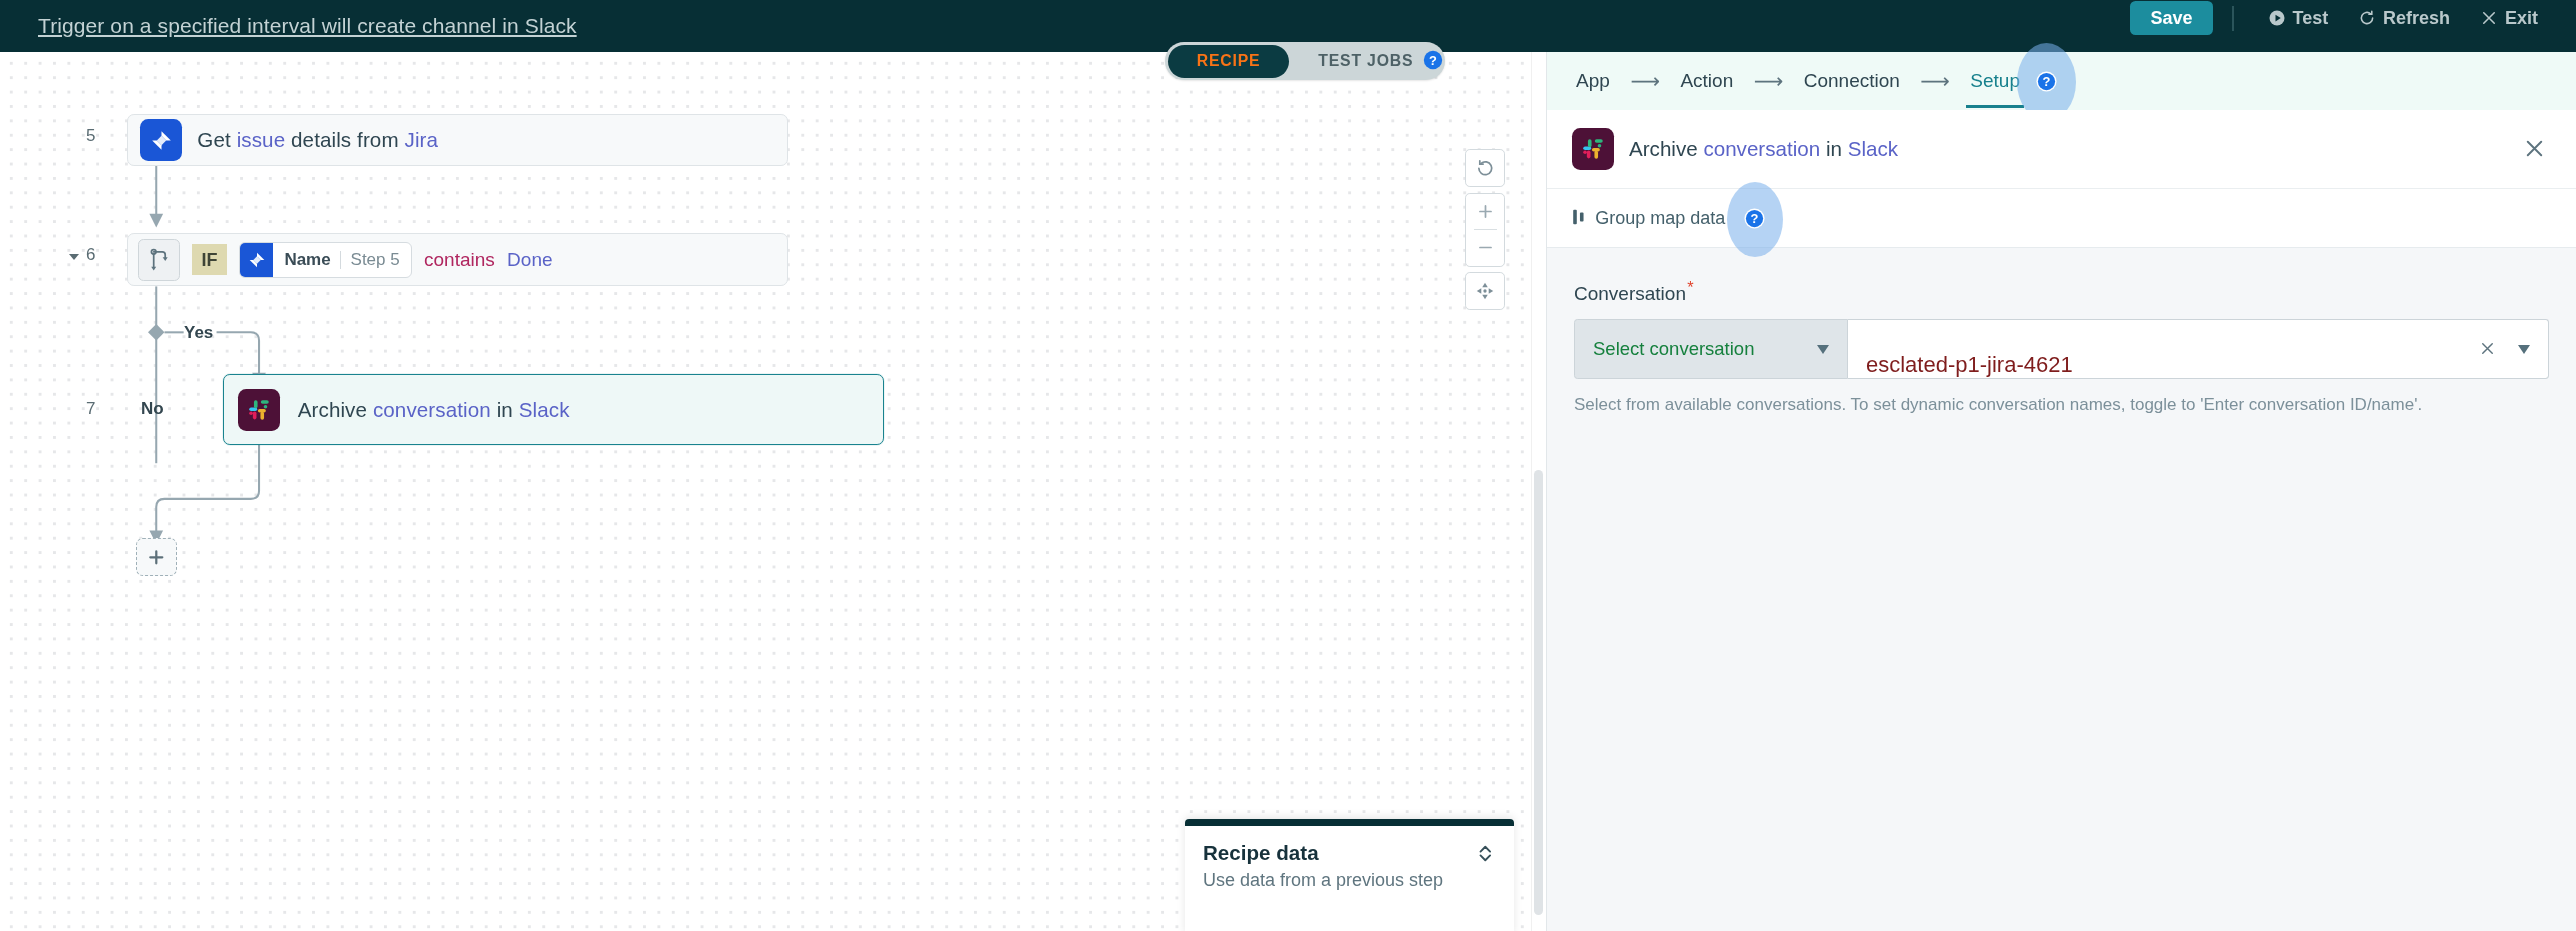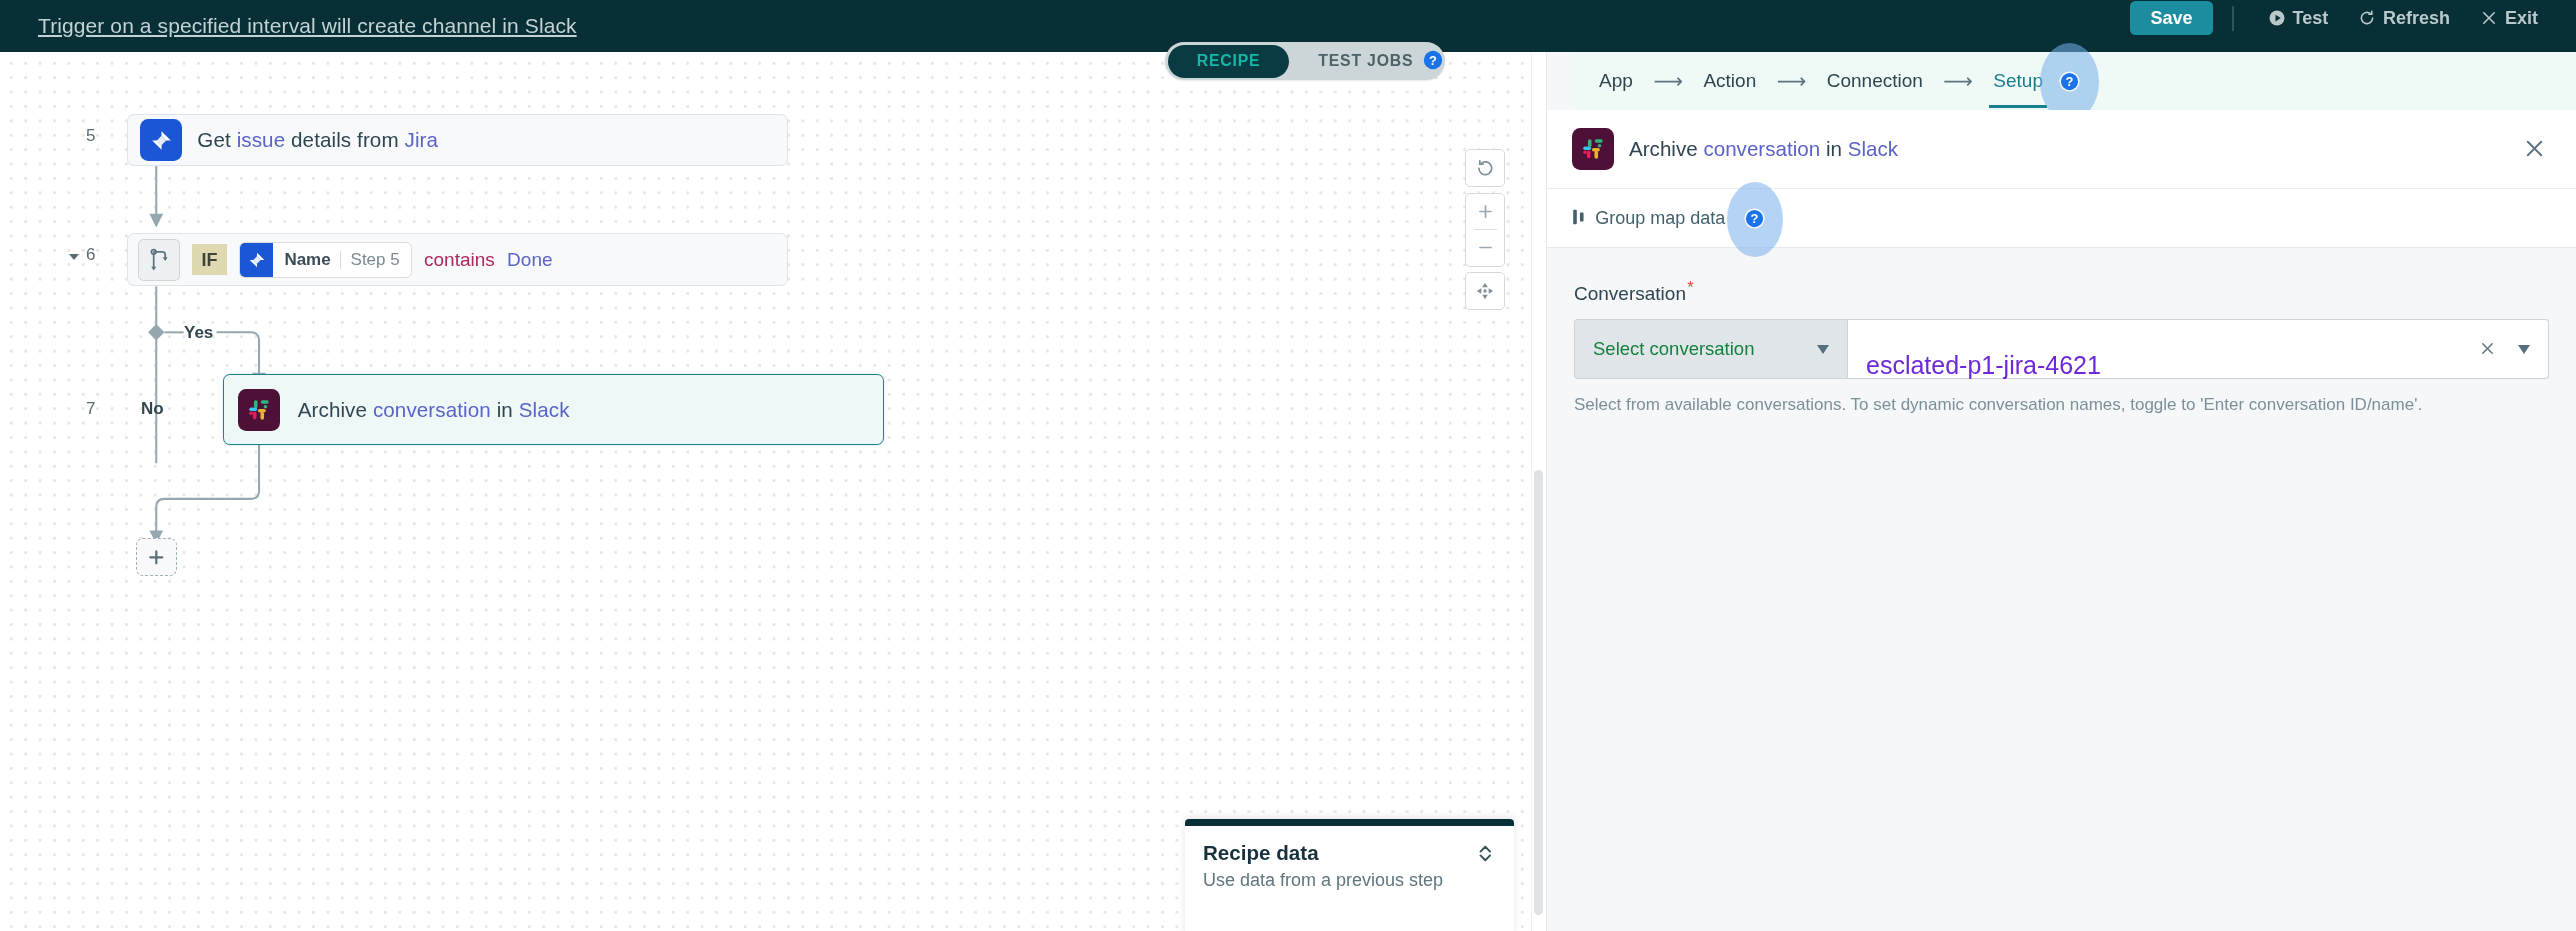--- a/index.html
+++ b/index.html
@@ -47,21 +47,21 @@
     position: absolute; left: 1165px; top: 42px;
     background: #ccd6d8; border-radius: 27px; padding: 2.7px;
     display: flex; align-items: center; z-index: 40;
     box-shadow: 0 0.7px 2.1px rgba(0,0,0,.12);
   }
   .seg {
     font-size: 15.8px; font-weight: bold; letter-spacing: 0.8px;
     padding: 7.5px 29px; border-radius: 27px; cursor: pointer;
     color: #4d6166; white-space: nowrap;
   }
-  .seg.active { background: #0b3b42; color: #14b8a6; }
+  .seg.active { background: #0b3b42; color: #f97316; }
   .seg-help {
     position: absolute; left: 1422px; top: 49px; z-index: 41;
     width: 22px; height: 22px; cursor: pointer;
   }
 
   
   .canvas {
     position: absolute; left: 0; top: 52px; width: 1546px; height: 880px;
     background-color: #ffffff;
     background-image: radial-gradient(#e6e7e9 1.6px, transparent 1.6px);
@@ -166,21 +166,21 @@
   }
 
   
   .panel {
     position: absolute; left: 1546px; top: 52px; width: 1030px; height: 880px;
     background: #f5f7f9; border-left: 0.7px solid #e2e7ea;
     display: flex; flex-direction: column;
   }
   .panel-crumbs {
     height: 58px; background: #effaf7; display: flex; align-items: center;
-    padding-left: 25px; gap: 0; position: relative; margin-left: 23px;
+    padding-left: 25px; gap: 0; position: relative;
   }
   .crumb {
     font-size: 19px; color: #2f4651; cursor: pointer; padding: 0 4.1px;
     position: relative; white-space: nowrap;
   }
   .crumb.active { color: #17808d; }
   .crumb.active::after {
     content: ""; position: absolute; left: 0; right: 0; bottom: -16.4px;
     height: 3.4px; background: #17808d;
   }
@@ -218,21 +218,21 @@
     width: 274px; background: #dfe5e9; border: 0.7px solid #ccd4d9; border-radius: 3.4px 0 0 3.4px;
     display: flex; align-items: center; justify-content: space-between;
     padding: 0 18px; cursor: pointer;
   }
   .sel-left-txt { font-size: 18.5px; color: #15803d; white-space: nowrap; }
   .sel-right {
     flex: 1; background: #ffffff; border: 0.7px solid #ccd4d9; border-left: none;
     border-radius: 0 3.4px 3.4px 0; display: flex; align-items: center;
     padding: 0 18px; justify-content: space-between; cursor: text;
   }
-  .sel-val { font-size: 25px; color: #6d28d9; margin-top: 32px; }
+  .sel-val { font-size: 22px; color: #7f1d1d; margin-top: 32px; }
   .sel-right-ctrls { display: flex; align-items: center; gap: 20.6px; color: #5d737e; }
   .hint { font-size: 17px; color: #7c909a; margin-top: 16.4px; }
 
   .tri-down {
     width: 0; height: 0; border-left: 6.9px solid transparent;
     border-right: 6.9px solid transparent; border-top: 9px solid #55707c;
   }
 </style>
 </head>
 <body>

